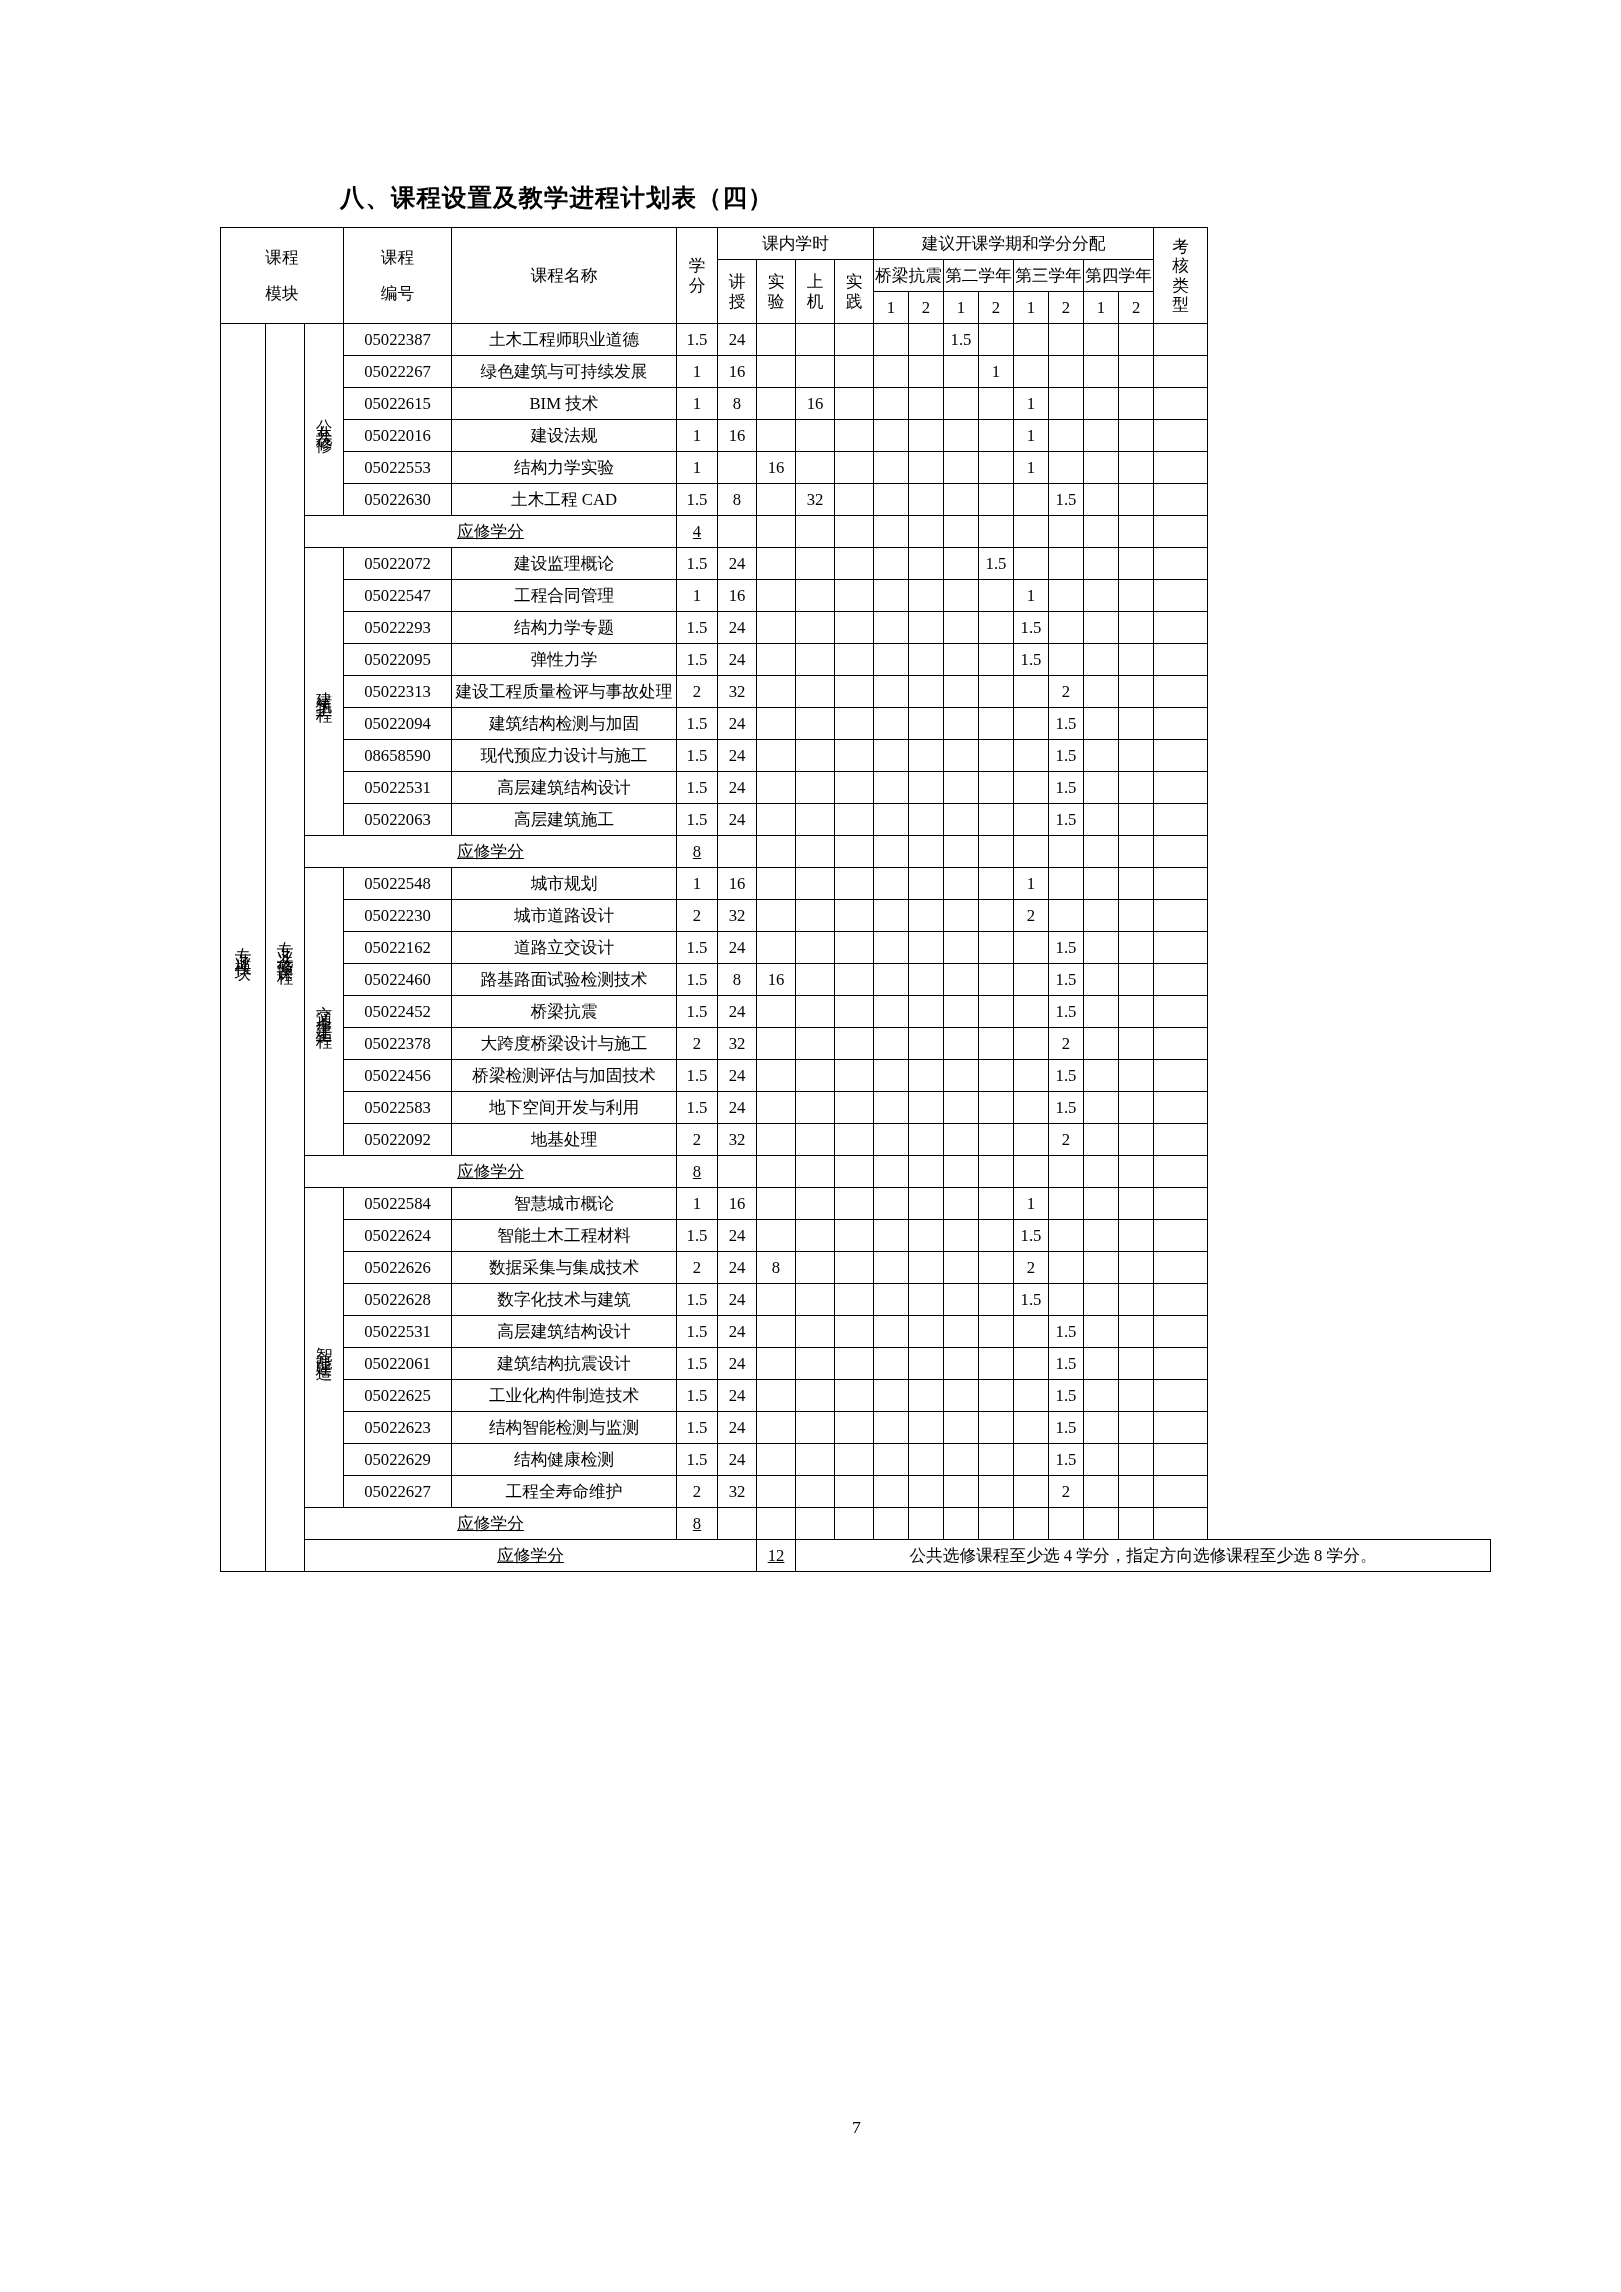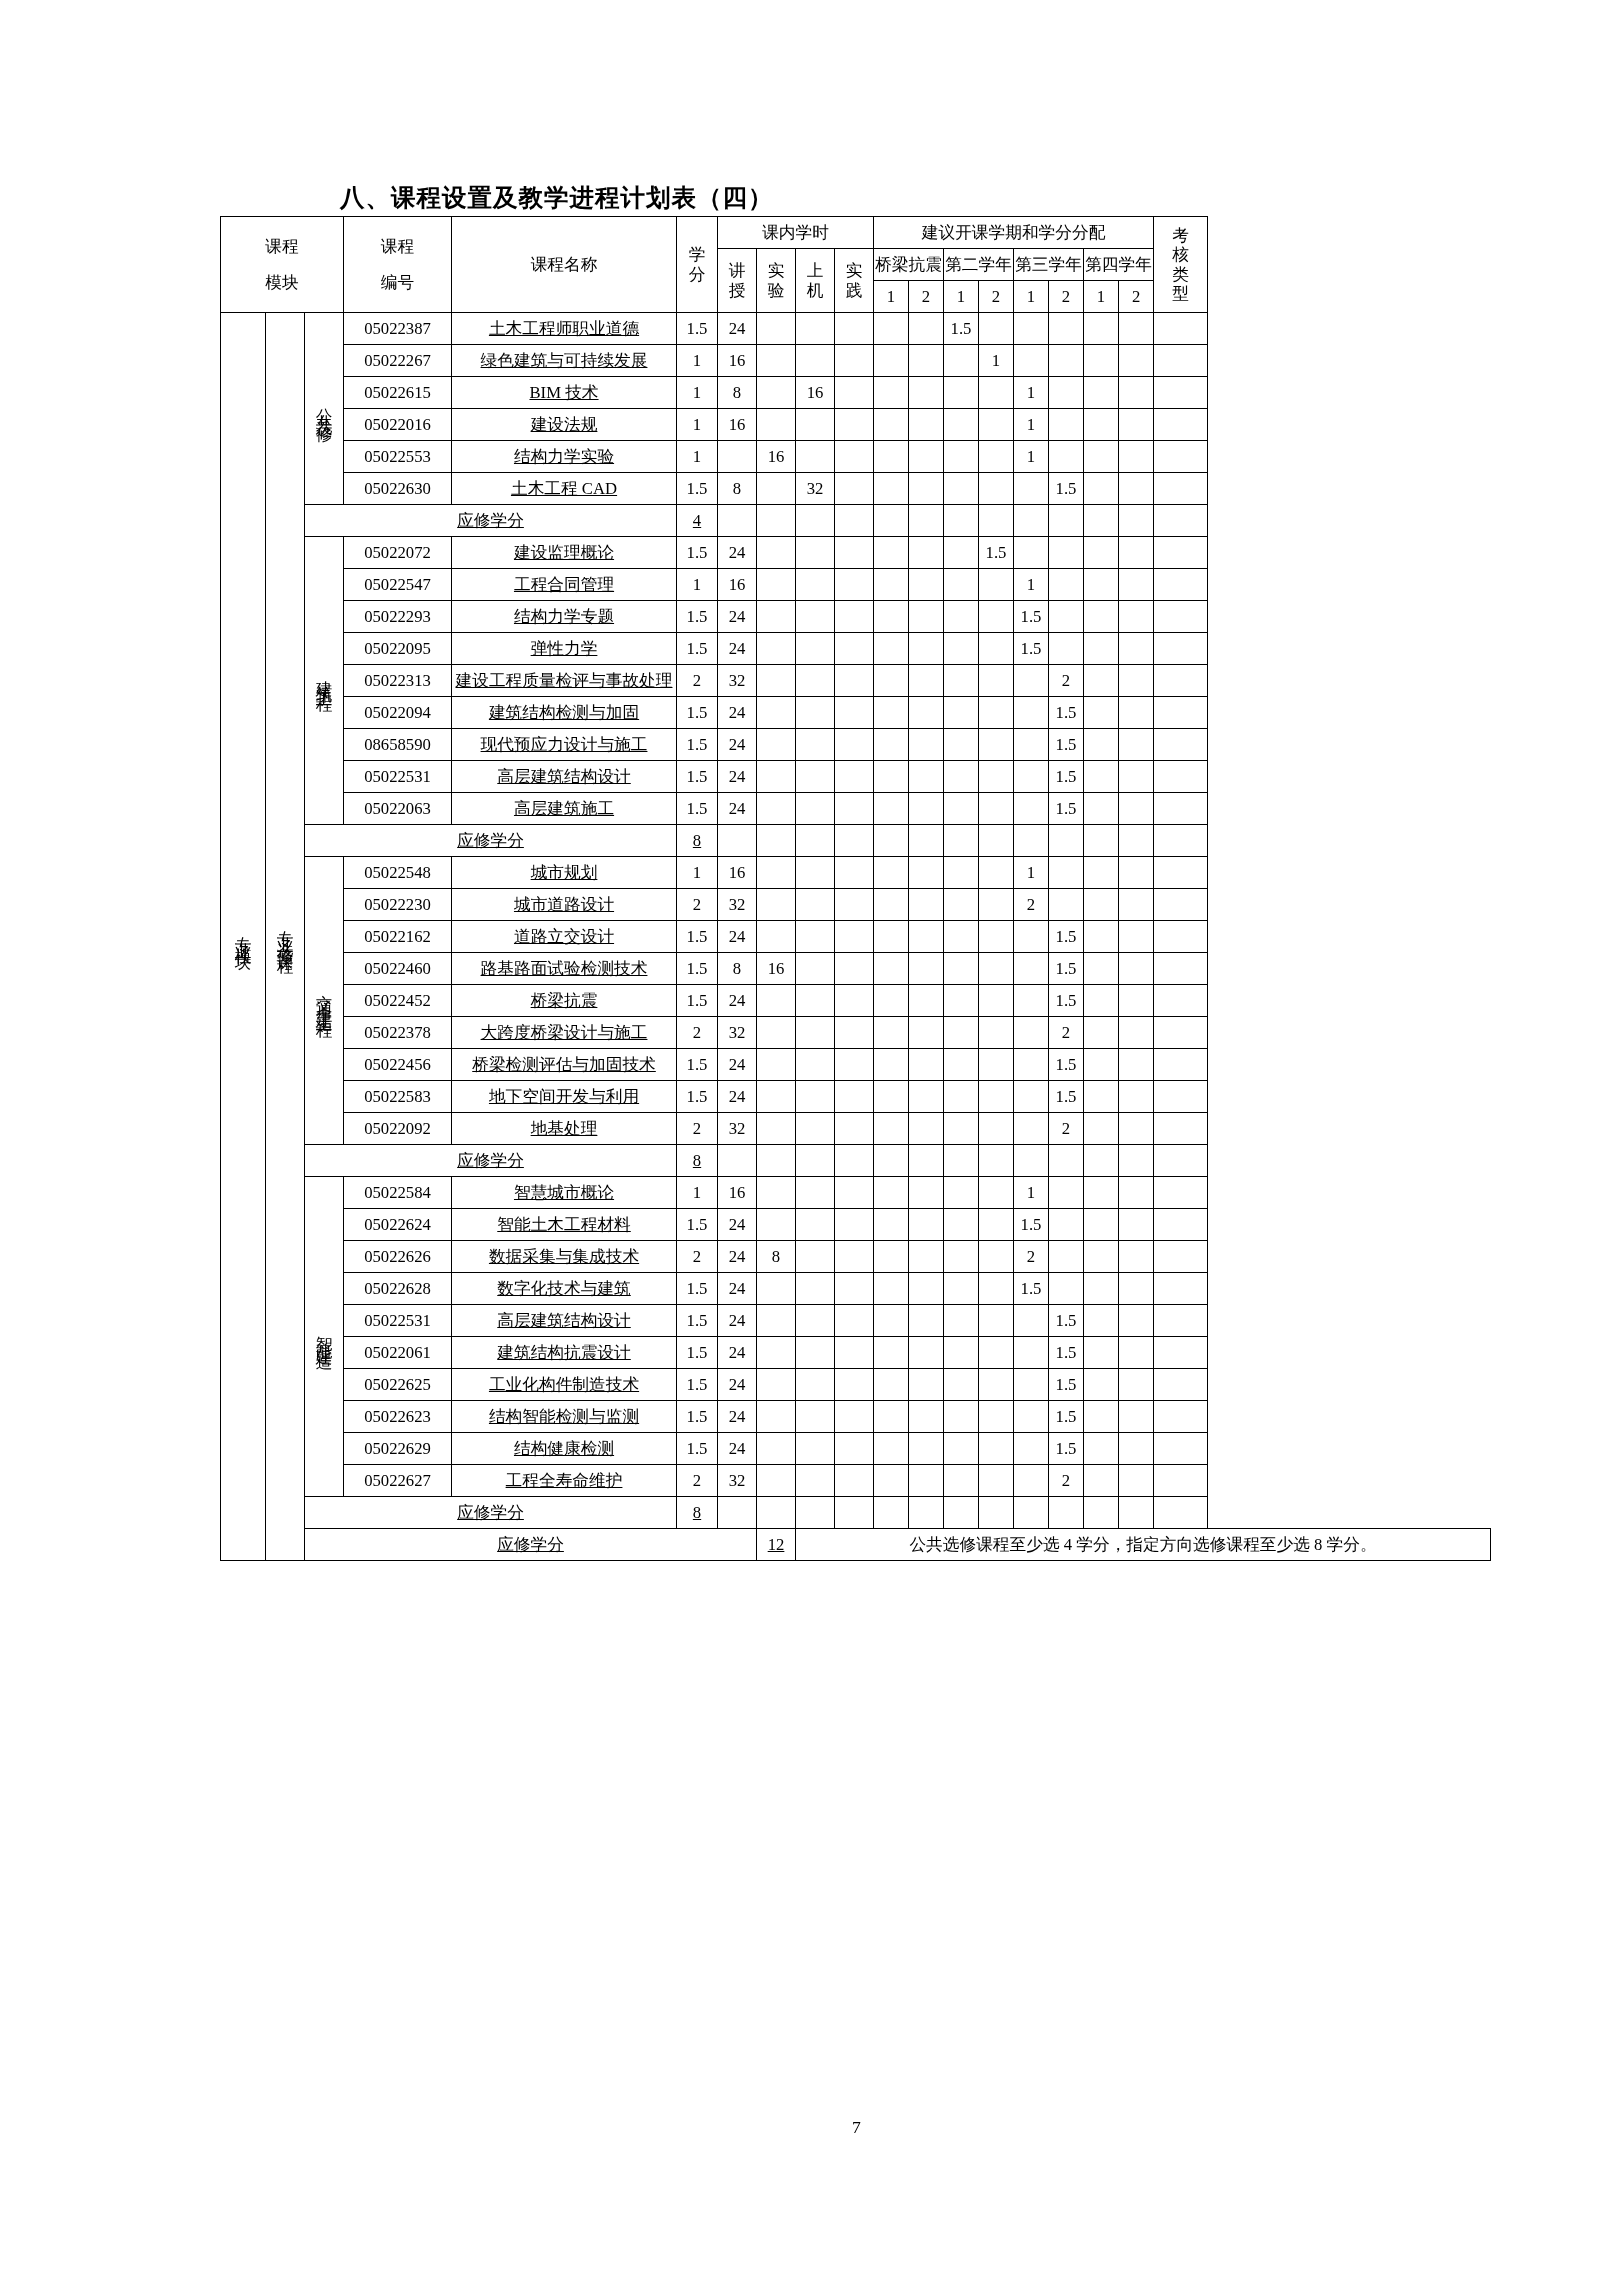--- a/index.html
+++ b/index.html
@@ -26,21 +26,21 @@
     position: absolute;
     left: 294px;
     top: 181px;
     font-size: 24.5px;
     font-weight: bold;
     letter-spacing: 1px;
   }
   table.sheet {
     position: absolute;
     left: 174px;
-    top: 216px;
+    top: 227px;
     border-collapse: collapse;
     table-layout: fixed;
     width: 1271px;
     font-size: 16.7px;
   }
   table.sheet td, table.sheet th {
     border: 1.3px solid #000;
     padding: 0;
     text-align: center;
     vertical-align: middle;
@@ -52,21 +52,20 @@
     writing-mode: vertical-rl;
     text-orientation: upright;
     letter-spacing: 5.9px;
     margin: 0 auto;
     display: inline-block;
     white-space: nowrap;
   }
   .cname {
     text-align: left;
     padding-left: 5.9px;
-    text-decoration: underline;
   }
   .code { font-size: 16.7px; }
   .bold { font-weight: bold; text-decoration: underline; }
   .pagenum {
     position: absolute;
     left: 0;
     top: 2117px;
     width: 1621px;
     text-align: center;
     font-size: 17.6px;

